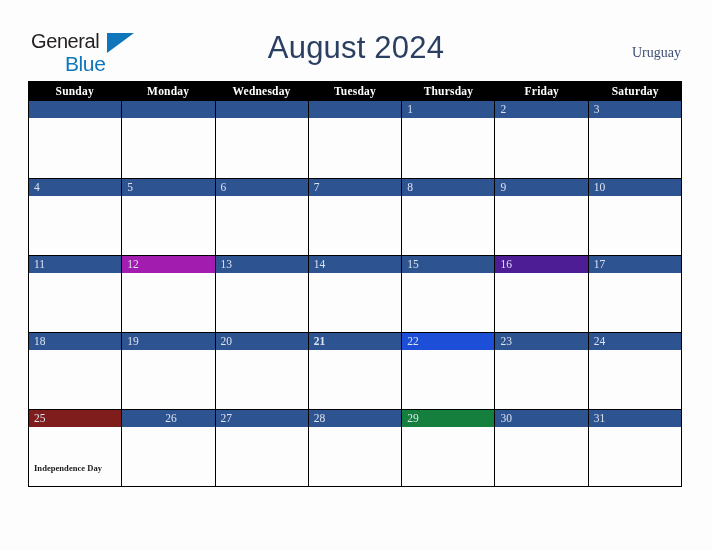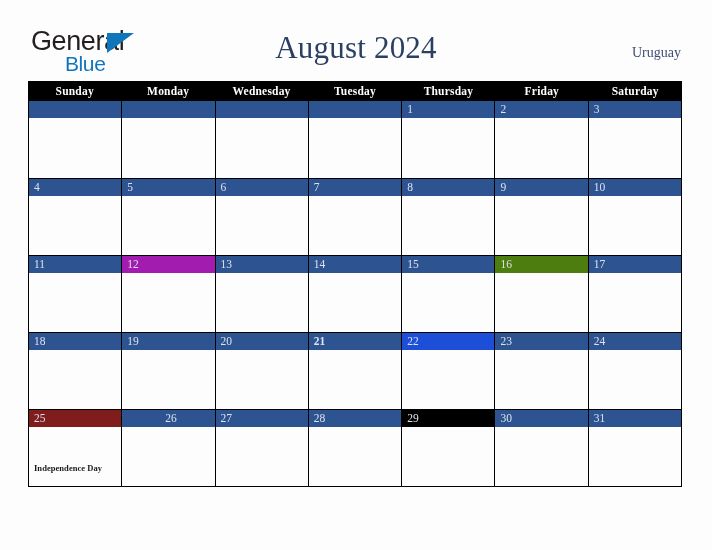--- a/index.html
+++ b/index.html
@@ -30,21 +30,21 @@
     left: 31px;
     top: 31px;
     width: 120px;
     height: 44px;
   }
   .logo-row1 {
     position: absolute;
     left: 0;
     top: 0;
     font-family: "Liberation Sans", sans-serif;
-    font-size: 27px;
+    font-size: 20px;
     letter-spacing: -0.4px;
     color: #231f20;
     line-height: 21px;
   }
   .logo-triangle {
     position: absolute;
     left: 76px;
     top: 2px;
     width: 0;
     height: 0;
@@ -61,21 +61,21 @@
     color: #1076bc;
     line-height: 21px;
   }
 
   .month-title {
     position: absolute;
     left: 0;
     top: 30px;
     width: 712px;
     text-align: center;
-    font-family: Liberation Serif, serif;
+    font-family: Liberation Sans, sans-serif;
     font-size: 31px;
     color: #2b3f63;
     letter-spacing: 0.2px;
   }
 
   .country-label {
     position: absolute;
     right: 31px;
     top: 45px;
     font-family: "Liberation Serif", serif;
@@ -303,21 +303,21 @@
           </div>
           <div class="day-events"></div>
         </div>
         <div class="day-cell">
           <div class="day-bar" style="background: rgb(46, 83, 145);">
             <span class="day-number" style="color: rgb(221, 227, 238);">15</span>
           </div>
           <div class="day-events"></div>
         </div>
         <div class="day-cell">
-          <div class="day-bar" style="background: #4d7c0f;">
+          <div class="day-bar" style="background: #4c1d95;">
             <span class="day-number" style="color: rgb(221, 227, 238);">16</span>
           </div>
           <div class="day-events"></div>
         </div>
         <div class="day-cell">
           <div class="day-bar" style="background: rgb(46, 83, 145);">
             <span class="day-number" style="color: rgb(221, 227, 238);">17</span>
           </div>
           <div class="day-events"></div>
         </div>
@@ -387,21 +387,21 @@
           </div>
           <div class="day-events"></div>
         </div>
         <div class="day-cell">
           <div class="day-bar" style="background: rgb(46, 83, 145);">
             <span class="day-number" style="color: rgb(221, 227, 238);">28</span>
           </div>
           <div class="day-events"></div>
         </div>
         <div class="day-cell">
-          <div class="day-bar" style="background: #000000;">
+          <div class="day-bar" style="background: #15803d;">
             <span class="day-number" style="color: rgb(221, 227, 238);">29</span>
           </div>
           <div class="day-events"></div>
         </div>
         <div class="day-cell">
           <div class="day-bar" style="background: rgb(46, 83, 145);">
             <span class="day-number" style="color: rgb(221, 227, 238);">30</span>
           </div>
           <div class="day-events"></div>
         </div>

